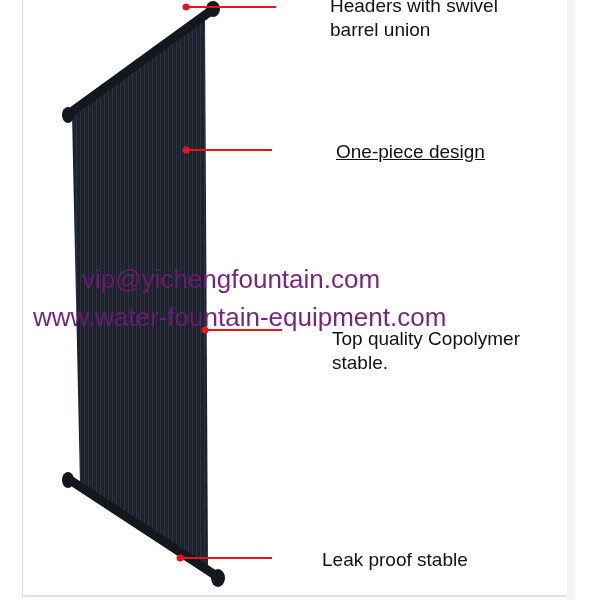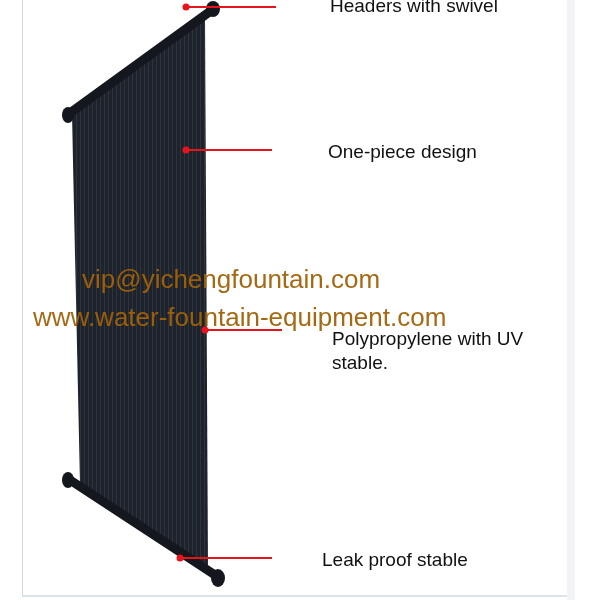--- a/index.html
+++ b/index.html
@@ -1,21 +1,21 @@
 <!DOCTYPE html>
 <html><head>
 <meta charset="utf-8">
 <style>
   html,body{margin:0;padding:0;background:#ffffff;}
   body{width:600px;height:600px;position:relative;overflow:hidden;font-family:"Liberation Sans",sans-serif;}
   .frame{position:absolute;left:22px;top:-2px;width:545px;height:597px;background:#fff;border-left:1px solid #d6d6d6;border-bottom:2px solid #dde3ea;}
   .rstrip{position:absolute;left:567px;top:0;width:8px;height:600px;background:#f2f3f5;}
   svg.product{position:absolute;left:0;top:0;}
   .label{position:absolute;color:#111;font-size:19px;line-height:24px;white-space:nowrap;}
-  .wm{position:absolute;color:#a16207;font-size:26px;line-height:28px;white-space:nowrap;opacity:0.95;}
+  .wm{position:absolute;color:#701a75;font-size:26px;line-height:28px;white-space:nowrap;opacity:0.95;}
 </style>
 </head>
 <body>
 
 <div class="frame"></div>
 <div class="rstrip"></div>
 
 <svg class="product" width="600" height="600" viewBox="0 0 600 600">
   <defs>
     <pattern id="tubes" width="4" height="10" patternUnits="userSpaceOnUse">
@@ -43,26 +43,27 @@
   <g fill="#e8141b">
     <circle cx="186" cy="7" r="3.5"></circle>
     <circle cx="186" cy="150" r="3.5"></circle>
     <circle cx="205" cy="330" r="3.5"></circle>
     <circle cx="180" cy="558" r="3.5"></circle>
   </g>
 </svg>
 
 <div class="label" style="left:330px;top:-6px;">
   <div>Headers with swivel</div>
+  <div>barrel union</div>
 </div>
-<div class="label" style="left:328px;top:140px;">
+<div class="label" style="left:336px;top:140px;text-decoration:underline;">
   <div>One-piece design</div>
 </div>
 <div class="label" style="left:332px;top:327px;">
-  <div>Polypropylene with UV</div>
+  <div>Top quality Copolymer</div>
   <div>stable.</div>
 </div>
 <div class="label" style="left:322px;top:548px;">
   <div>Leak proof stable</div>
 </div>
 
 <div class="wm" style="left:82px;top:265px;">vip@yichengfountain.com</div>
 <div class="wm" style="left:33px;top:303px;text-align:center;">www.water-fountain-equipment.com</div>
 
 </body></html>

